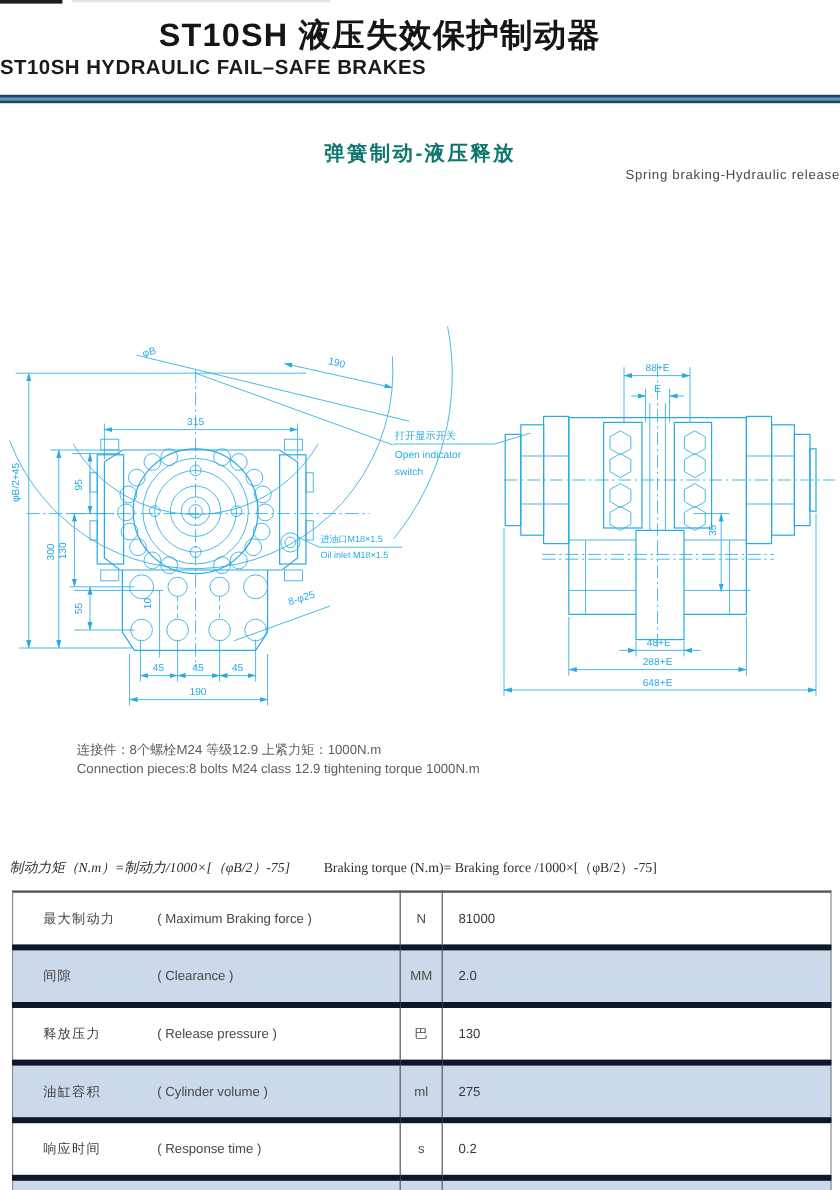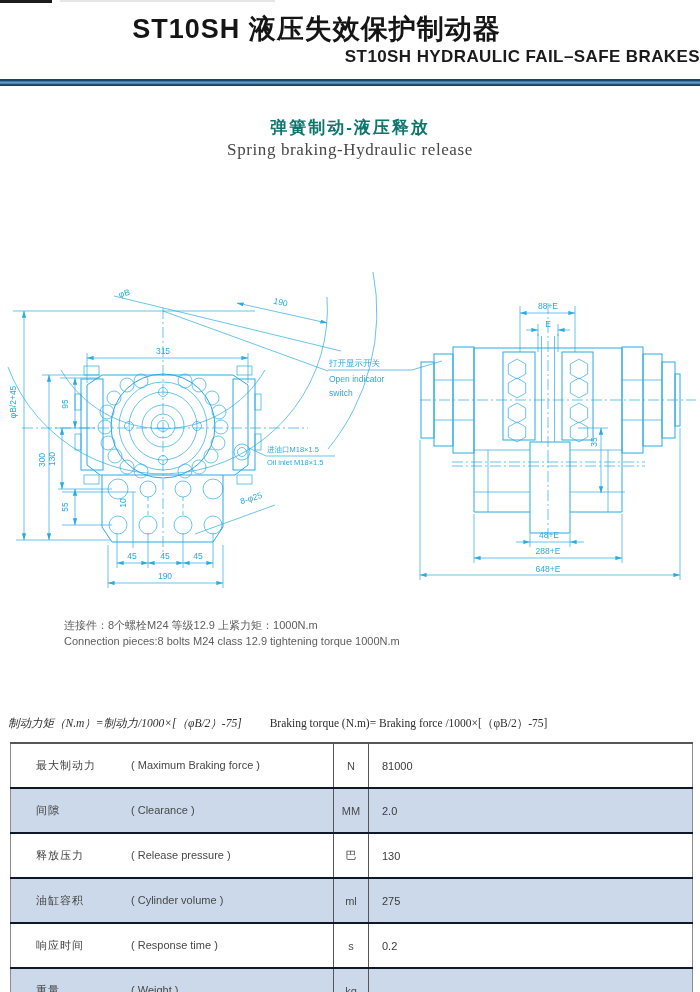--- a/index.html
+++ b/index.html
@@ -2,45 +2,45 @@
 <html><head>
 <meta charset="utf-8">
 <style>
   html,body{margin:0;padding:0;background:#fff;}
   .page{position:relative;width:700px;height:992px;background:#ffffff;overflow:hidden;
         font-family:"Liberation Sans","DejaVu Sans",sans-serif;}
   .artifact-a{position:absolute;left:0;top:0;width:52px;height:3px;background:#1d1d1d;}
   .artifact-b{position:absolute;left:60px;top:0;width:215px;height:2px;background:#e6e6e6;}
   .title-cn{position:absolute;left:0;top:11px;width:633px;text-align:center;
             font-size:27px;font-weight:bold;color:#151515;letter-spacing:1px;}
-  .title-en{position:absolute;left:0;top:47px;width:700px;text-align:right;
+  .title-en{position:absolute;left:0;top:47px;width:700px;text-align:left;
             font-size:17px;font-weight:bold;color:#1b1b1b;letter-spacing:.4px;}
   .divider{position:absolute;left:0;top:79px;width:700px;height:7px;
            background:linear-gradient(180deg,#17415f 0%,#1b4868 22%,#6798bc 45%,#6798bc 58%,#1b4868 80%,#17415f 100%);}
   .section-cn{position:absolute;left:0;top:116px;width:700px;text-align:center;
               font-size:17px;font-weight:600;color:#0f766e;letter-spacing:2px;}
-  .section-en{position:absolute;left:0;top:140px;width:700px;text-align:center;
-              font-size:17px;color:#474747;letter-spacing:.6px;font-family:Liberation Serif, serif;}
+  .section-en{position:absolute;left:0;top:140px;width:700px;text-align:right;
+              font-size:11px;color:#474747;letter-spacing:.6px;}
   .drawing{position:absolute;left:0;top:262px;width:700px;height:352px;}
   .drawing .ol{fill:none;stroke:#29abe2;stroke-width:1;}
   .drawing .thin{fill:none;stroke:#29abe2;stroke-width:.7;}
   .drawing .cl{fill:none;stroke:#29abe2;stroke-width:.7;stroke-dasharray:11 3 2 3;}
   .drawing .dsh{fill:none;stroke:#29abe2;stroke-width:.7;stroke-dasharray:4 3;}
   .drawing .dim{fill:none;stroke:#29abe2;stroke-width:.7;}
   .drawing text{fill:#29abe2;stroke:none;font-family:"Liberation Sans","DejaVu Sans",sans-serif;font-size:8.5px;}
   .drawing text.sm{font-size:7.5px;}
   .notes{position:absolute;left:64px;top:617px;font-size:11px;color:#5d5d5d;line-height:16px;}
   .formula{position:absolute;left:8px;top:716px;width:690px;font-family:"Liberation Serif","DejaVu Serif",serif;
            font-size:11.5px;color:#2e2e2e;}
   .formula .f-cn{margin-right:28px;font-style:italic;}
   table.spec{position:absolute;left:10px;top:742px;width:682px;height:246px;border-collapse:collapse;
              table-layout:fixed;font-size:11px;color:#3f3f3f;}
   table.spec td{height:41px;vertical-align:middle;margin-top:24px;}
   table.spec tr:nth-child(even) td{background:#ccd9ea;}
-  table.spec tr + tr td{border-top:2px solid #0f172a;}
+  table.spec tr + tr td{border-top:5px solid #0f172a;}
   table.spec{border:1px solid #8c8c8c;border-top:2px solid #565656;}
   td.c-label{}
   td.c-unit{border-left:1.5px solid #565656;border-right:1.5px solid #565656;text-align:center;color:#4a4a4a;}
   td.c-value{padding-left:13px;color:#3a3a3a;}
   .lbl-cn{display:inline-block;margin-left:24px;width:95px;letter-spacing:1px;}
   .lbl-en{color:#474747;}
 </style>
 </head>
 <body>
 

